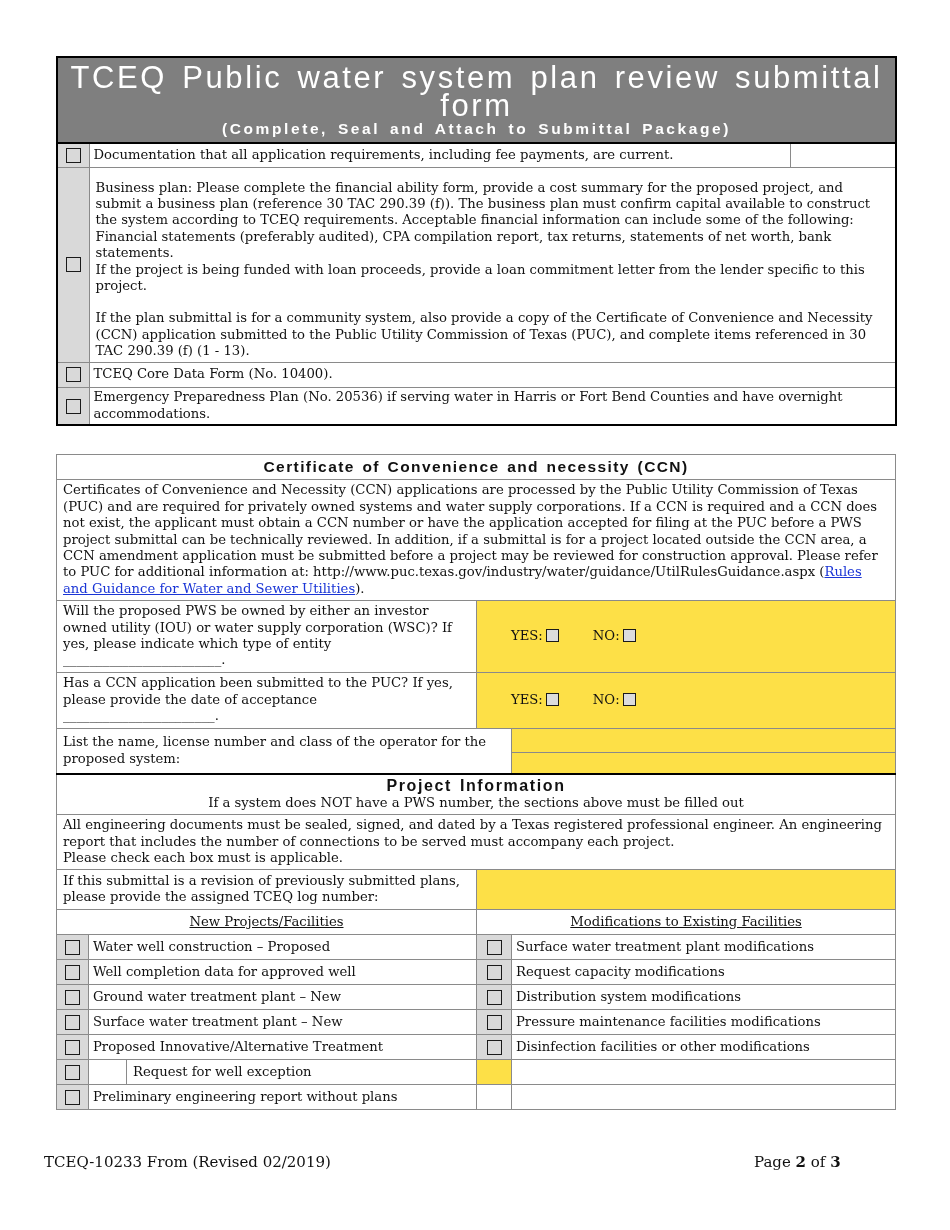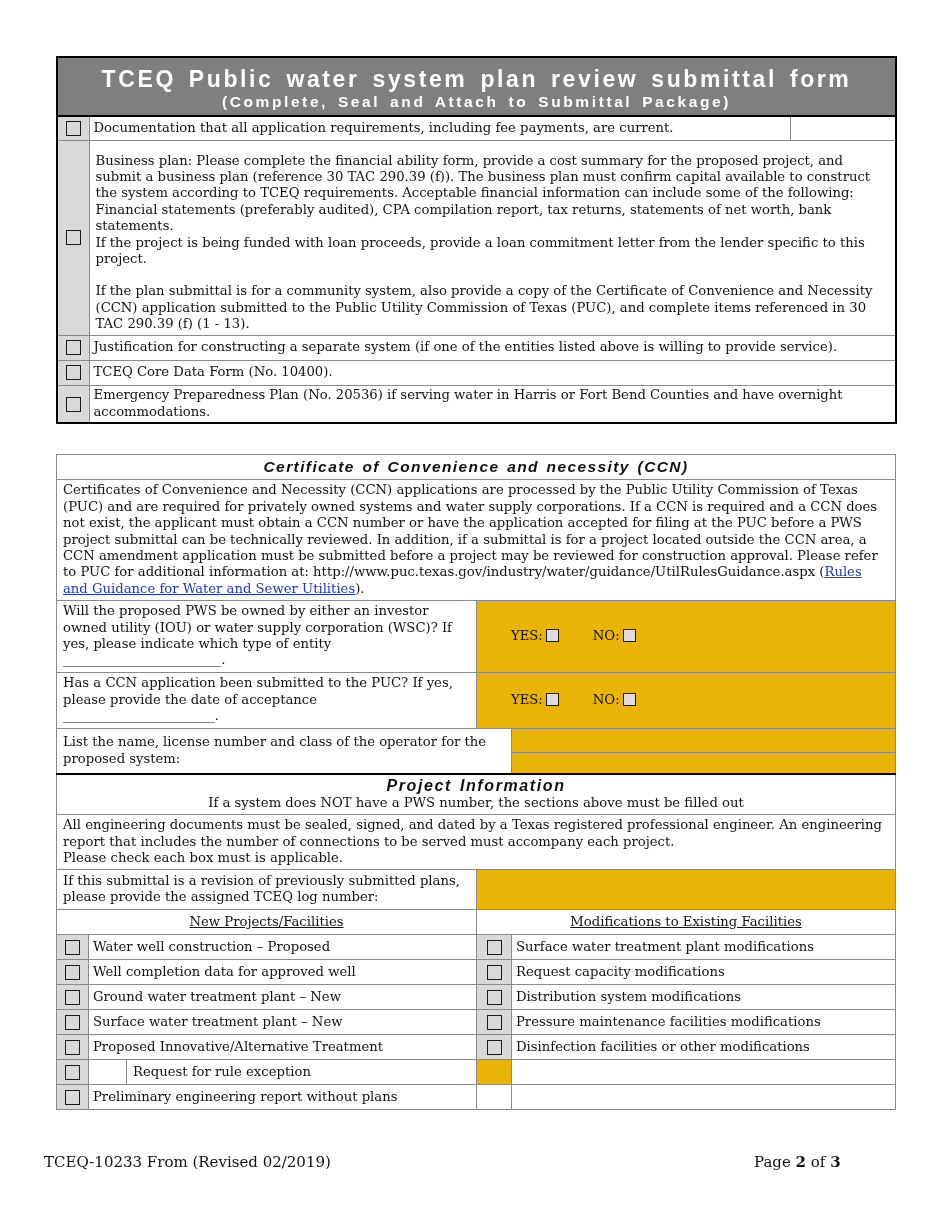--- a/index.html
+++ b/index.html
@@ -5,32 +5,32 @@
     * { box-sizing: border-box; margin: 0; padding: 0; }
     html, body { width: 950px; height: 1230px; background: #ffffff; }
     body { position: relative; font-family: "DejaVu Serif", "Liberation Serif", serif; color: #111; font-size: 13.2px; line-height: 16.4px; }
 
     .tbl { position: absolute; left: 56px; width: 839px; border-collapse: collapse; table-layout: fixed; }
     .tbl td { border: 1px solid #8a8a8a; vertical-align: middle; padding: 0 4px; }
 
     
     #t1 { top: 56px; border: 2px solid #000; }
     .title-cell { background: #7f7f7f; color: #fff; text-align: center; border-bottom: 2px solid #000 !important; padding: 6px 0 4px 0 !important; }
-    .title-main { font-family: "Liberation Sans", "DejaVu Sans", sans-serif; font-weight: bold; font-size: 23px; line-height: 28px; letter-spacing: 2.6px; word-spacing: 4px; }
+    .title-main { font-family: "Liberation Sans", "DejaVu Sans", sans-serif; font-weight: normal; font-size: 31px; line-height: 28px; letter-spacing: 2.6px; word-spacing: 4px; }
     .title-sub { font-family: "Liberation Sans", "DejaVu Sans", sans-serif; font-weight: bold; font-size: 15.5px; line-height: 18px; letter-spacing: 2.6px; word-spacing: 3px; }
 
     .cb-cell { background: #d9d9d9; width: 32px; padding: 0 !important; text-align: center; }
     .cb { display: inline-block; width: 15px; height: 15px; border: 1.5px solid #1a1a1a; background: #d9d9d9; vertical-align: middle; }
     .cb-inline { display: inline-block; width: 13px; height: 13px; border: 1.3px solid #1a1a1a; background: #dcdcdc; vertical-align: -2px; margin-left: 3px; }
 
-    .gray { background: #eab308; }
+    .gray { background: #fde047; }
 
     
     #t2 { top: 454px; border: 1px solid #555; }
-    .sec-head { text-align: center; font-family: "Liberation Sans", "DejaVu Sans", sans-serif; font-weight: bold; font-size: 15.5px; letter-spacing: 1.4px; word-spacing: 2px; padding: 4px 0 !important; font-style: italic; }
+    .sec-head { text-align: center; font-family: "Liberation Sans", "DejaVu Sans", sans-serif; font-weight: bold; font-size: 15.5px; letter-spacing: 1.4px; word-spacing: 2px; padding: 4px 0 !important; }
     .para { padding: 2px 6px 3px 6px !important; }
     a.link { color: #1a35d6; text-decoration: underline; }
     .yn { padding-left: 34px !important; }
     .yn span.gap { display: inline-block; width: 34px; }
 
     .sub-head { text-align: center; padding: 3px 0 !important; }
     .col-head { text-align: center; text-decoration: underline; }
     .indent { padding-left: 0 !important; }
 
     #footer-left { position: absolute; left: 44px; top: 1154px; font-size: 15px; }
@@ -59,24 +59,20 @@
     <td></td>
   </tr>
   <tr style="height:187px">
     <td class="cb-cell"><span class="cb"></span></td>
     <td colspan="2" style="padding:12px 6px 2px 6px">
       <div>Business plan: Please complete the financial ability form, provide a cost summary for the proposed project, and submit a business plan (reference 30 TAC 290.39 (f)). The business plan must confirm capital available to construct the system according to TCEQ requirements. Acceptable financial information can include some of the following: Financial statements (preferably audited), CPA compilation report, tax returns, statements of net worth, bank statements.</div>
       <div>If the project is being funded with loan proceeds, provide a loan commitment letter from the lender specific to this project.</div>
       <div style="height:16px"></div>
       <div>If the plan submittal is for a community system, also provide a copy of the Certificate of Convenience and Necessity (CCN) application submitted to the Public Utility Commission of Texas (PUC), and complete items referenced in 30 TAC 290.39 (f) (1 - 13).</div>
     </td>
-  </tr>
-  <tr style="height:25px">
-    <td class="cb-cell"><span class="cb"></span></td>
-    <td colspan="2">Justification for constructing a separate system (if one of the entities listed above is willing to provide service).</td>
   </tr>
   <tr style="height:25px">
     <td class="cb-cell"><span class="cb"></span></td>
     <td colspan="2">TCEQ Core Data Form (No. 10400).</td>
   </tr>
   <tr style="height:38px">
     <td class="cb-cell"><span class="cb"></span></td>
     <td colspan="2">Emergency Preparedness Plan (No. 20536) if serving water in Harris or Fort Bend Counties and have overnight accommodations.</td>
   </tr>
 </tbody>
@@ -170,21 +166,21 @@
     <td class="cb-cell"><span class="cb"></span></td>
     <td>Proposed Innovative/Alternative Treatment</td>
     <td class="cb-cell"><span class="cb"></span></td>
     <td colspan="2">Disinfection facilities or other modifications</td>
   </tr>
   <tr style="height:25px">
     <td class="cb-cell"><span class="cb"></span></td>
     <td class="indent" style="padding:0 !important">
       <div style="display:flex;height:24px;align-items:center">
         <div style="width:38px;height:100%;border-right:1px solid #8a8a8a"></div>
-        <div style="padding-left:6px">Request for rule exception</div>
+        <div style="padding-left:6px">Request for well exception</div>
       </div>
     </td>
     <td class="gray"></td>
     <td colspan="2"></td>
   </tr>
   <tr style="height:25px">
     <td class="cb-cell"><span class="cb"></span></td>
     <td>Preliminary engineering report without plans</td>
     <td></td>
     <td colspan="2"></td>

